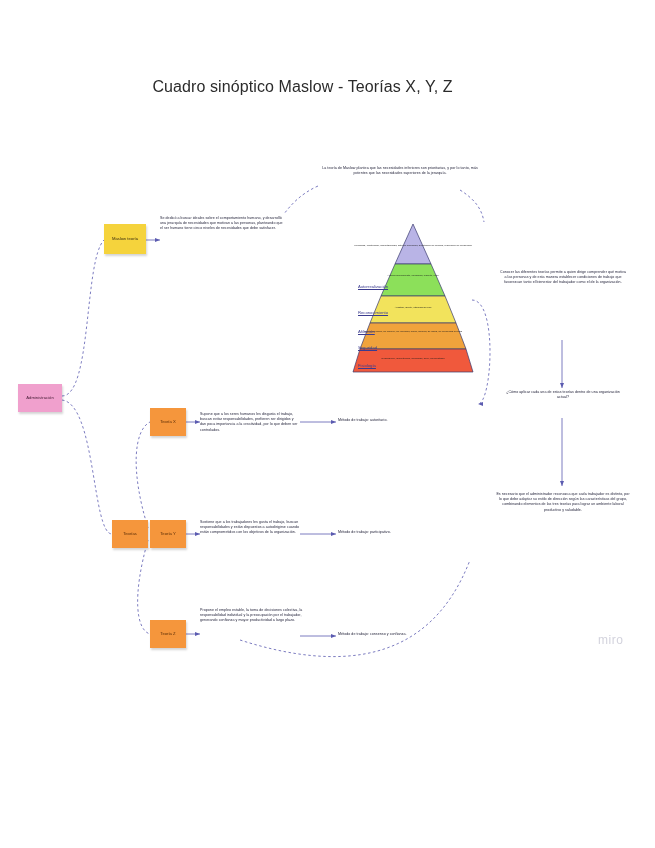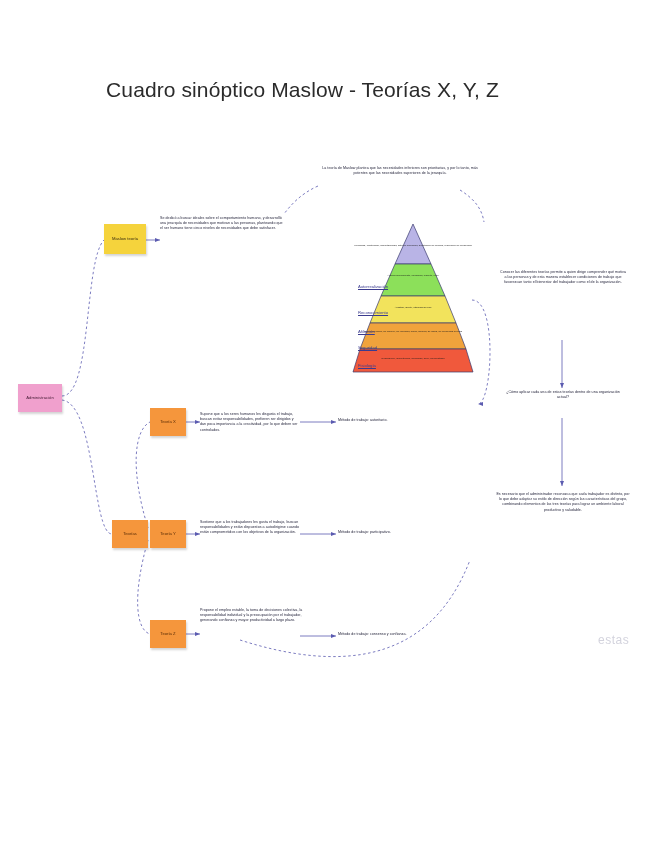--- a/index.html
+++ b/index.html
@@ -6,21 +6,21 @@
   body{
     width:655px;height:848px;background:#ffffff;
     font-family:"Liberation Sans", sans-serif;
     color:#1a1a1a;overflow:hidden;position:relative;
   }
   .board{position:absolute;inset:0;}
   svg.wires{position:absolute;left:0;top:0;width:655px;height:848px;pointer-events:none;}
 
   .board-title{
     position:absolute;left:0;top:78px;width:605px;text-align:center;
-    font-size:21px;color:#2b2b2b;letter-spacing:.1px;
+    font-size:16px;color:#2b2b2b;letter-spacing:.1px;
   }
 
   .sticky{
     position:absolute;box-sizing:border-box;
     display:flex;align-items:center;justify-content:center;text-align:center;
     font-size:4.2px;line-height:1.25;color:#3a2f12;
     box-shadow:1px 1.5px 2px rgba(0,0,0,.17);
     padding:2px;word-break:break-word;
   }
   .sticky.pink{background:#f0a0cd;color:#4a2039;}
@@ -146,15 +146,15 @@
   </div>
   <div class="textblk left" style="left:200px;top:608px;width:106px;">Propone el empleo estable, la toma de decisiones colectiva, la responsabilidad individual y la preocupación por el trabajador, generando confianza y mayor productividad a largo plazo.</div>
   <div class="textblk left" style="left:338px;top:632px;width:92px;">Método de trabajo: consenso y confianza.</div>
 
   <div class="textblk" style="left:500px;top:270px;width:126px;">Conocer las diferentes teorías permite a quien dirige comprender qué motiva a las personas y de esta manera establecer condiciones de trabajo que favorezcan tanto el bienestar del trabajador como el de la organización.</div>
 
   <div class="textblk" style="left:500px;top:390px;width:126px;">¿Cómo aplicar cada una de estas teorías dentro de una organización actual?</div>
 
   <div class="textblk" style="left:496px;top:492px;width:134px;">Es necesario que el administrador reconozca que cada trabajador es distinto, por lo que debe adaptar su estilo de dirección según las características del grupo, combinando elementos de las tres teorías para lograr un ambiente laboral productivo y saludable.</div>
 
-  <div class="miro-wm">estas</div>
+  <div class="miro-wm">miro</div>
 
 </div>
 
 </body></html>

